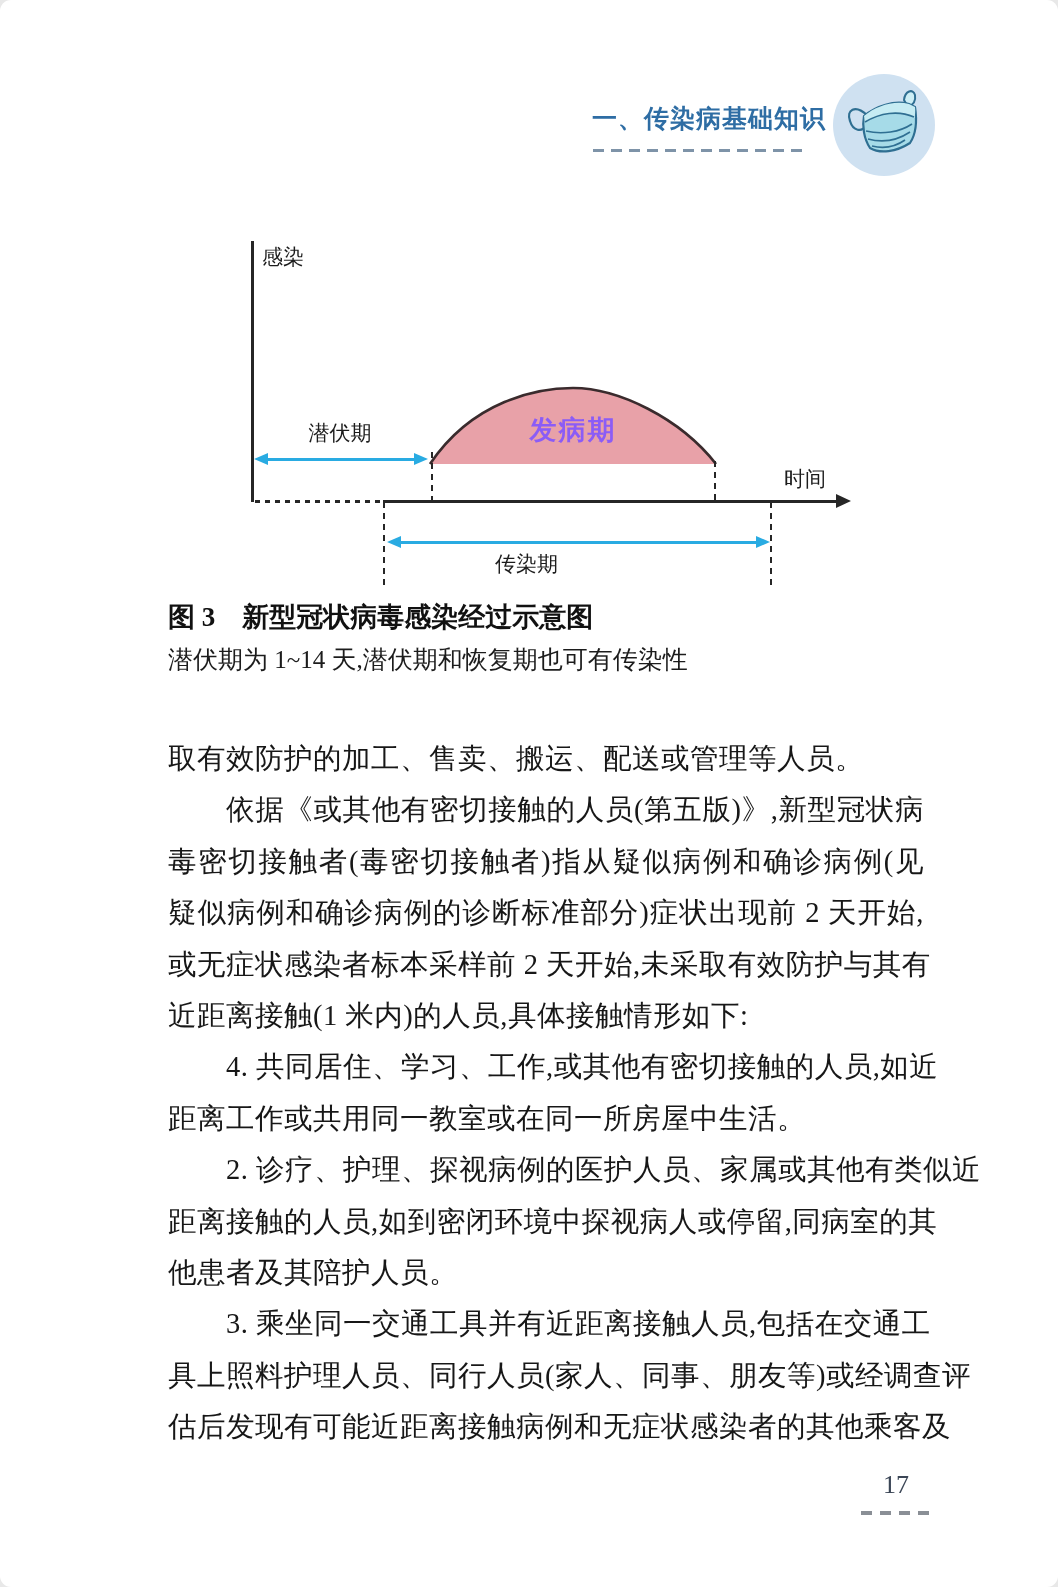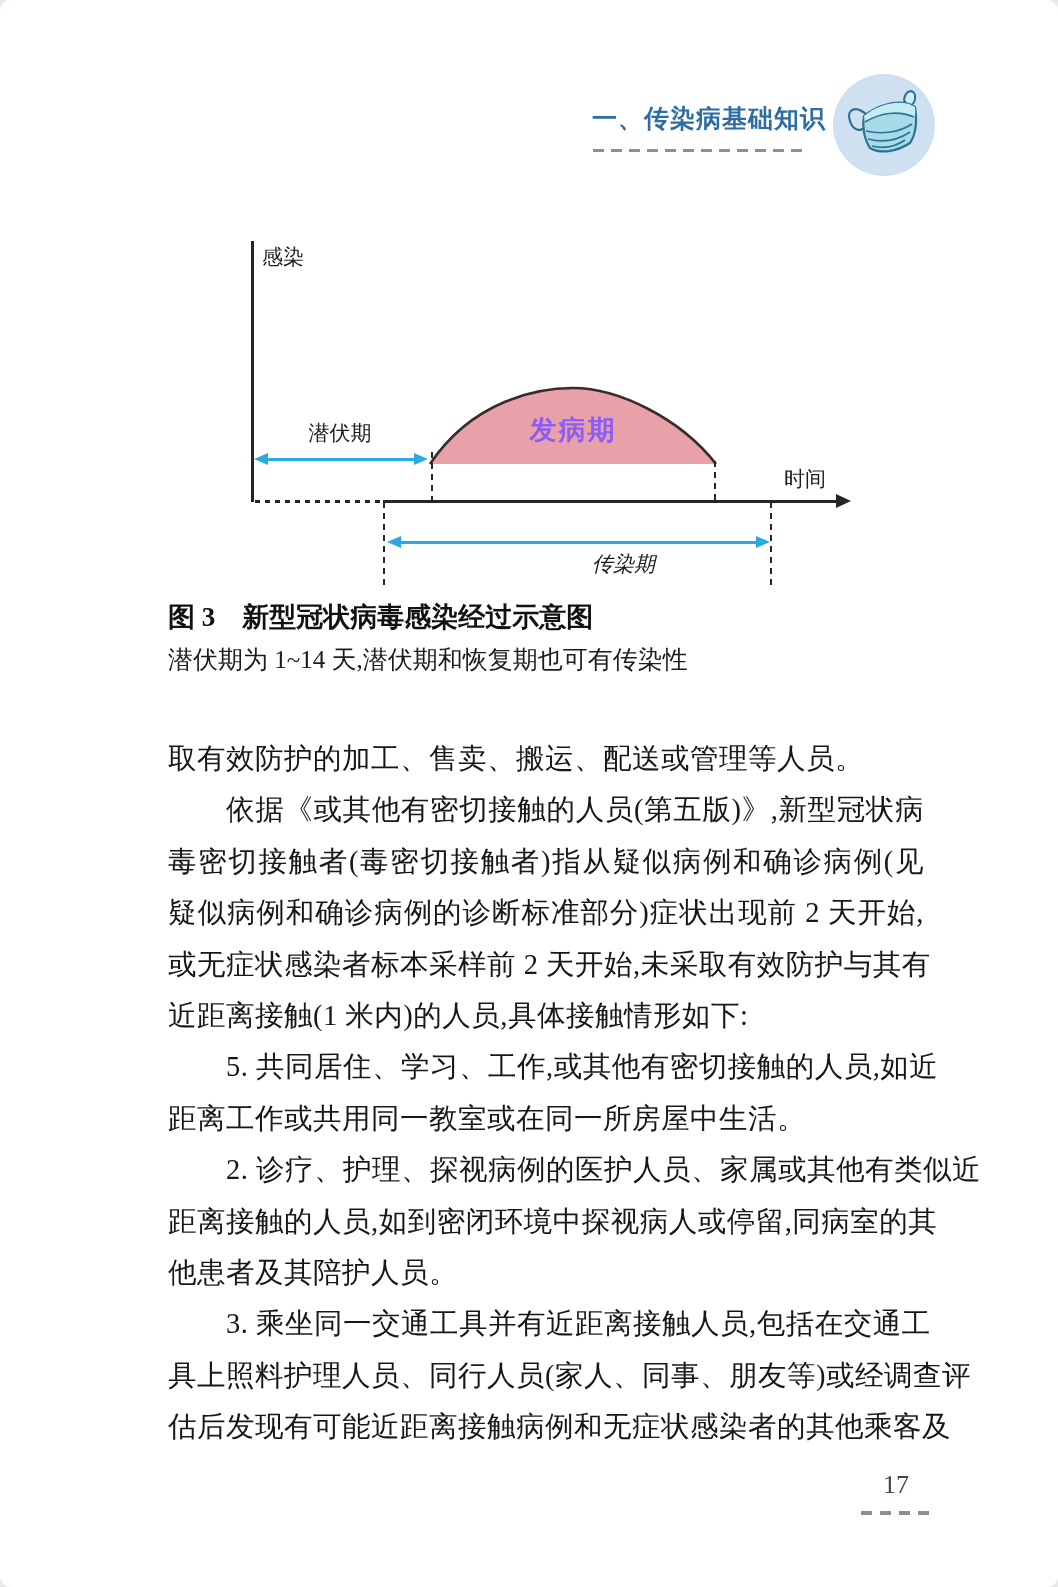--- a/index.html
+++ b/index.html
@@ -26,21 +26,21 @@
     background:repeating-linear-gradient(90deg,#262626 0 5px,transparent 5px 10px);
   }
   .axis-arrowhead{
     position:absolute;left:836px;top:494px;width:0;height:0;
     border-left:15px solid #262626;border-top:7.5px solid transparent;border-bottom:7.5px solid transparent;
   }
   .lbl{position:absolute;font-size:21px;color:#1c1c1c;white-space:nowrap;}
   .lbl-ganran{left:262px;top:243px;}
   .lbl-shijian{left:784px;top:465px;}
   .lbl-qianfuqi{left:272px;top:419px;width:136px;text-align:center;}
-  .lbl-chuanranqi{left:495px;top:550px;width:160px;text-align:right;font-style:italic;}
+  .lbl-chuanranqi{left:495px;top:550px;width:160px;text-align:left;}
   .lbl-fabingqi{
     position:absolute;left:493px;top:412px;width:160px;text-align:center;
     font-size:27px;font-weight:700;color:#8b5cf6;letter-spacing:2px;
   }
   .vdash{
     position:absolute;width:2px;
     background:repeating-linear-gradient(180deg,#262626 0 6px,transparent 6px 11px);
   }
   .vd1{left:431px;top:452px;height:49px;}
   .vd2{left:714px;top:461px;height:40px;}
@@ -141,21 +141,21 @@
   <div class="cap cap-title">图 3　新型冠状病毒感染经过示意图</div>
   <div class="cap cap-sub">潜伏期为 1~14 天,潜伏期和恢复期也可有传染性</div>
 
   <div class="body-text">
     <div class="bl short">取有效防护的加工、售卖、搬运、配送或管理等人员。</div>
     <div class="bl ind">依据《或其他有密切接触的人员(第五版)》,新型冠状病</div>
     <div class="bl">毒密切接触者(毒密切接触者)指从疑似病例和确诊病例(见</div>
     <div class="bl">疑似病例和确诊病例的诊断标准部分)症状出现前 2 天开始,</div>
     <div class="bl">或无症状感染者标本采样前 2 天开始,未采取有效防护与其有</div>
     <div class="bl short">近距离接触(1 米内)的人员,具体接触情形如下:</div>
-    <div class="bl ind">5. 共同居住、学习、工作,或其他有密切接触的人员,如近</div>
+    <div class="bl ind">4. 共同居住、学习、工作,或其他有密切接触的人员,如近</div>
     <div class="bl short">距离工作或共用同一教室或在同一所房屋中生活。</div>
     <div class="bl ind">2. 诊疗、护理、探视病例的医护人员、家属或其他有类似近</div>
     <div class="bl">距离接触的人员,如到密闭环境中探视病人或停留,同病室的其</div>
     <div class="bl short">他患者及其陪护人员。</div>
     <div class="bl ind">3. 乘坐同一交通工具并有近距离接触人员,包括在交通工</div>
     <div class="bl">具上照料护理人员、同行人员(家人、同事、朋友等)或经调查评</div>
     <div class="bl">估后发现有可能近距离接触病例和无症状感染者的其他乘客及</div>
   </div>
 
   <div class="pagenum">17</div>

